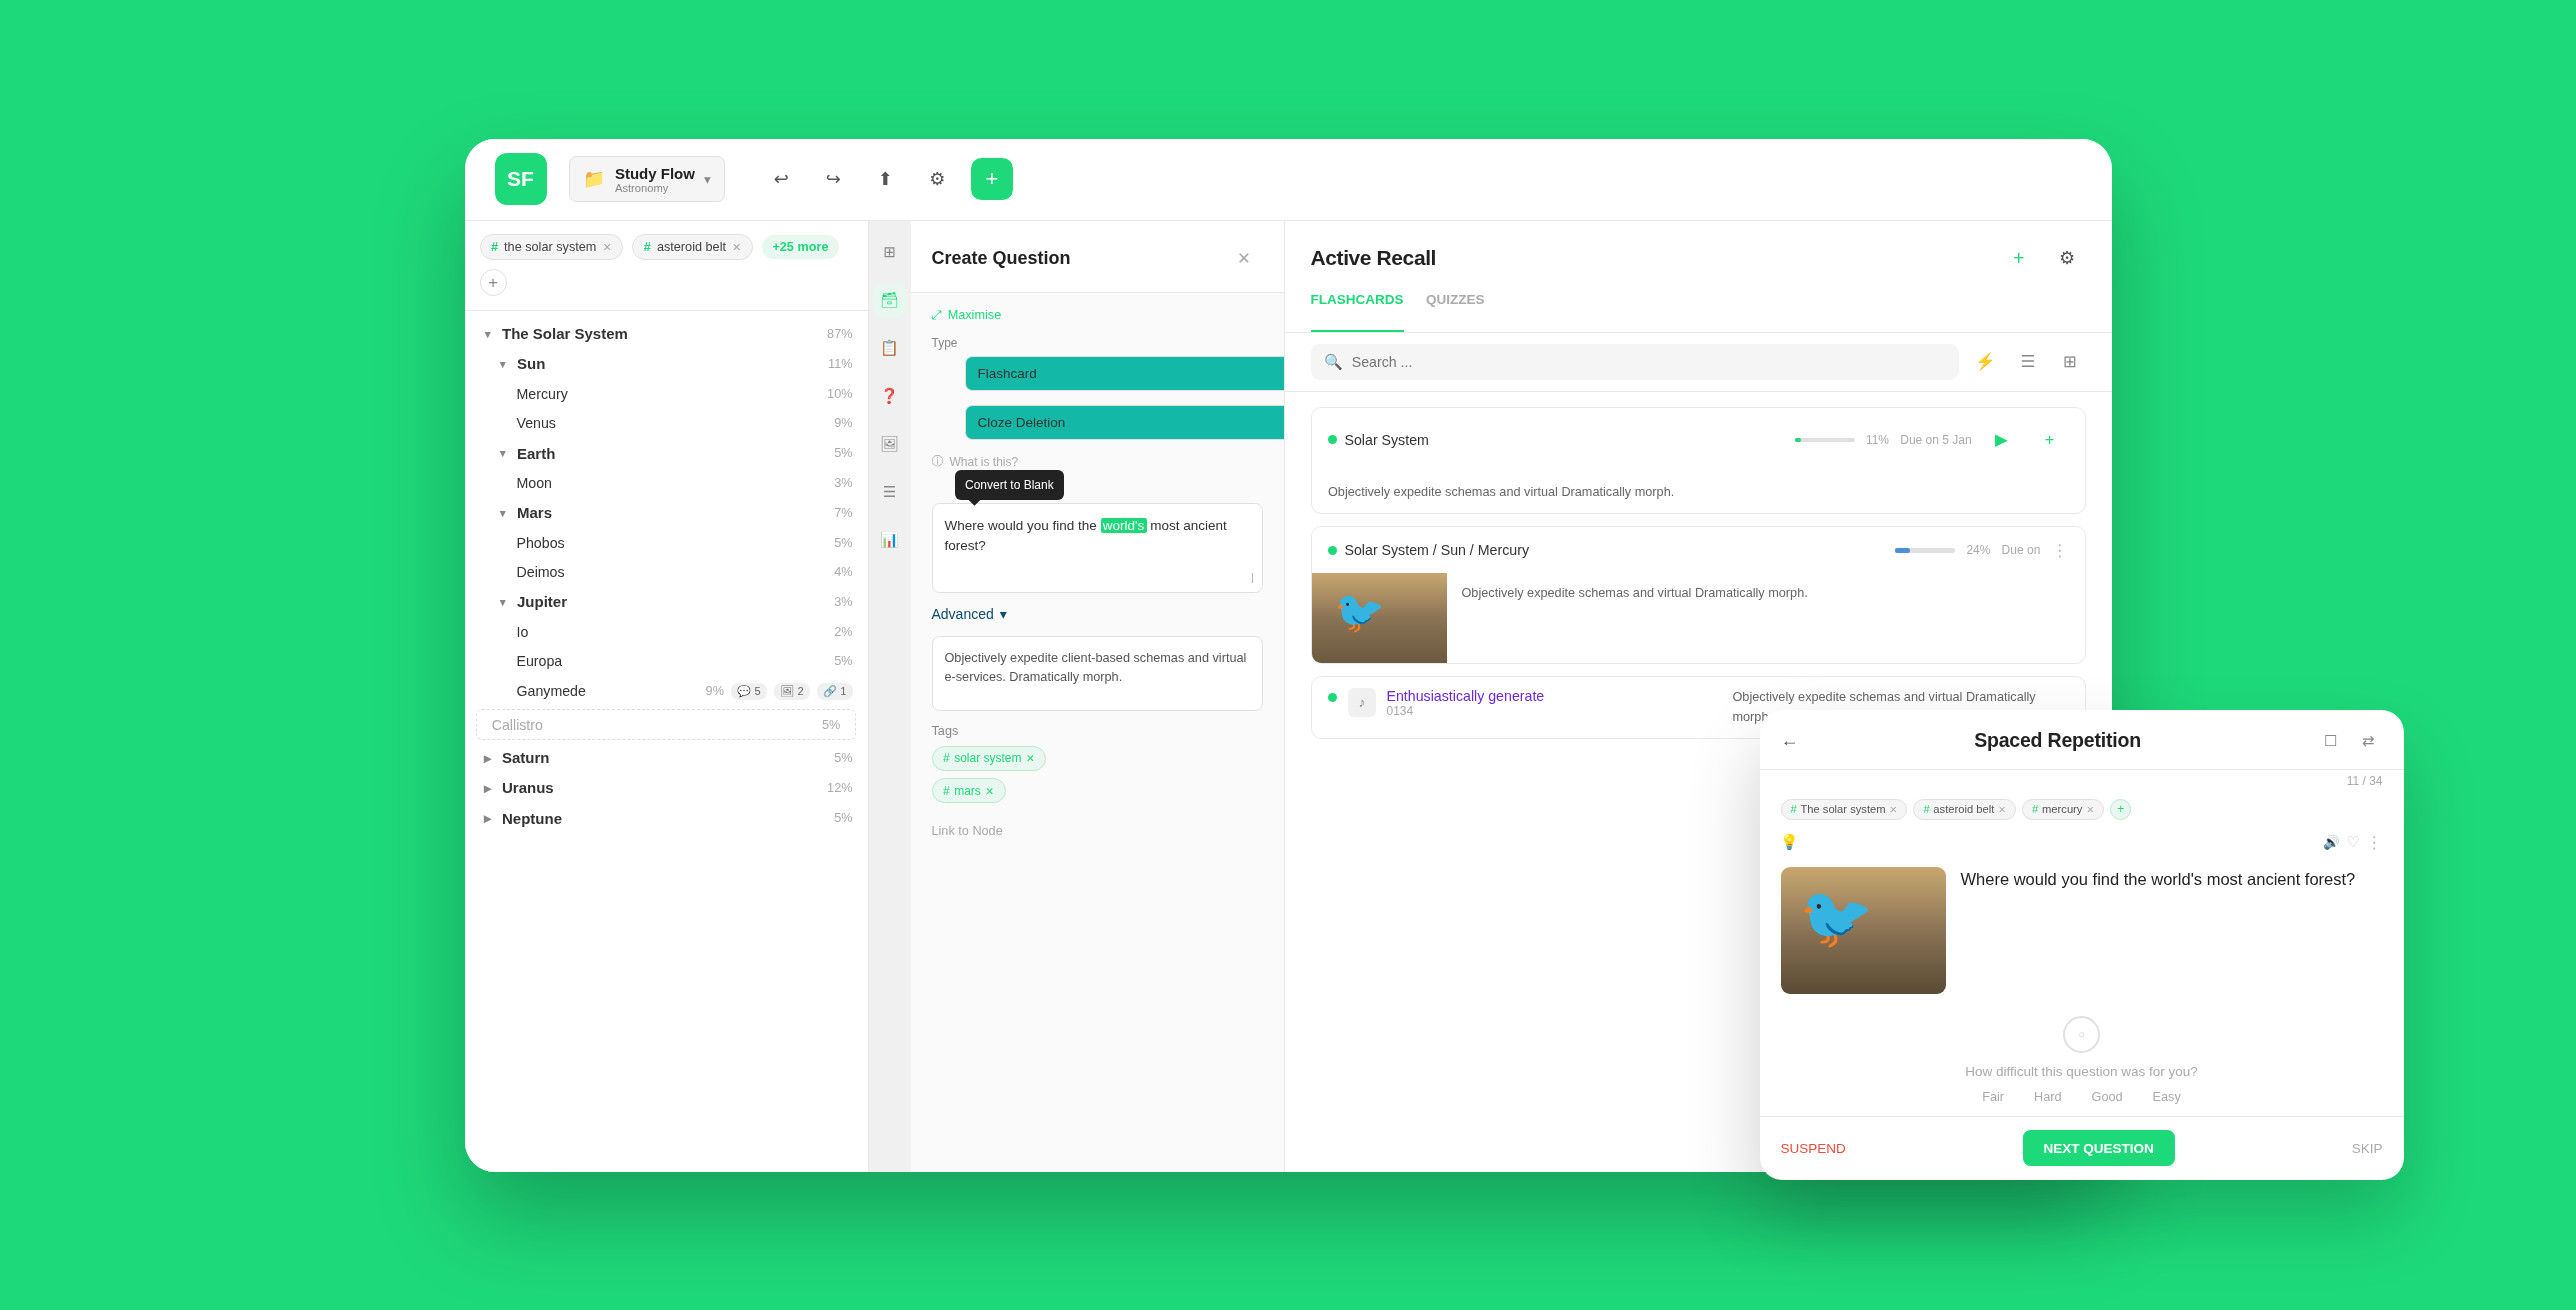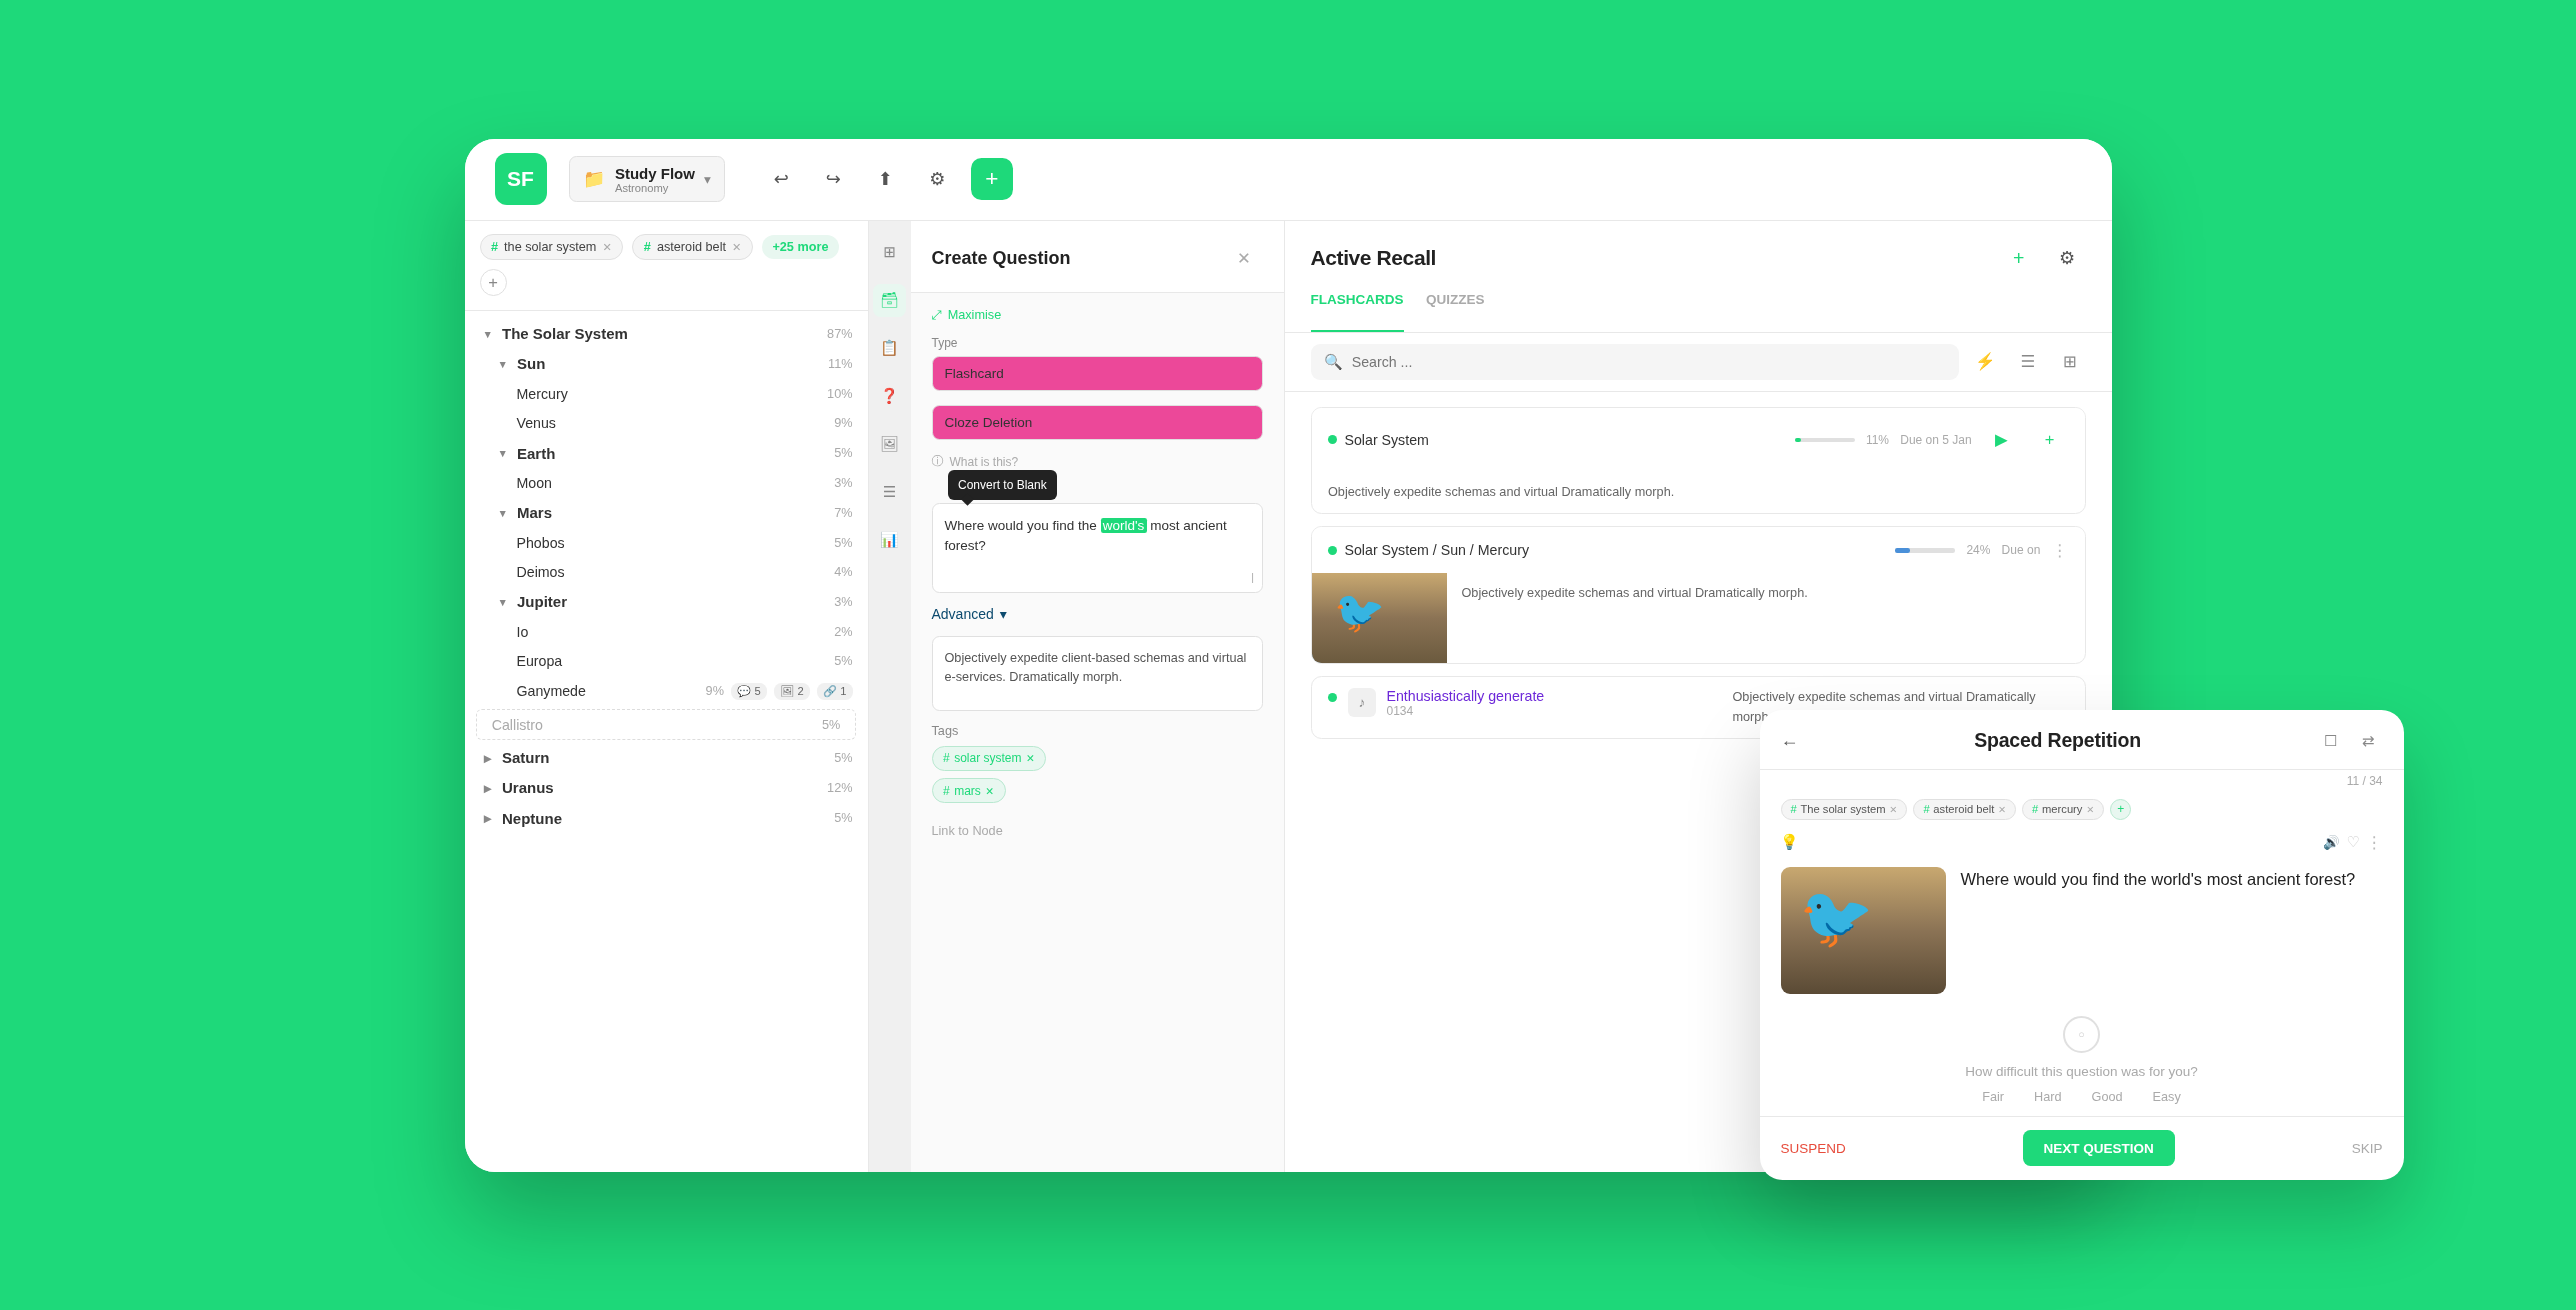--- a/index.html
+++ b/index.html
@@ -346,23 +346,24 @@
       color: #888;
     }
 
     .form-select {
       width: 100%;
       padding: 9px 12px;
       border: 0.7px solid #e0e0e0;
       border-radius: 7.5px;
       font-size: 13.5px;
       color: #333;
-      background: #ec4899;
+      background: #14b8a6;
       appearance: none;
       cursor: pointer;
+      margin-left: 33px;
     }
 
     .help-row {
       display: flex;
       align-items: center;
       gap: 6px;
       color: #aaa;
       font-size: 12px;
       cursor: pointer;
     }
@@ -375,21 +376,21 @@
       min-height: 90px;
       font-size: 13.5px;
       color: #333;
       line-height: 1.5;
       position: relative;
     }
 
     .convert-tooltip {
       position: absolute;
       top: -34px;
-      left: 15px;
+      left: 22px;
       background: #222;
       color: white;
       border-radius: 6px;
       padding: 6px 10.5px;
       font-size: 12px;
       white-space: nowrap;
     }
 
     .convert-tooltip::after {
       content: '';

